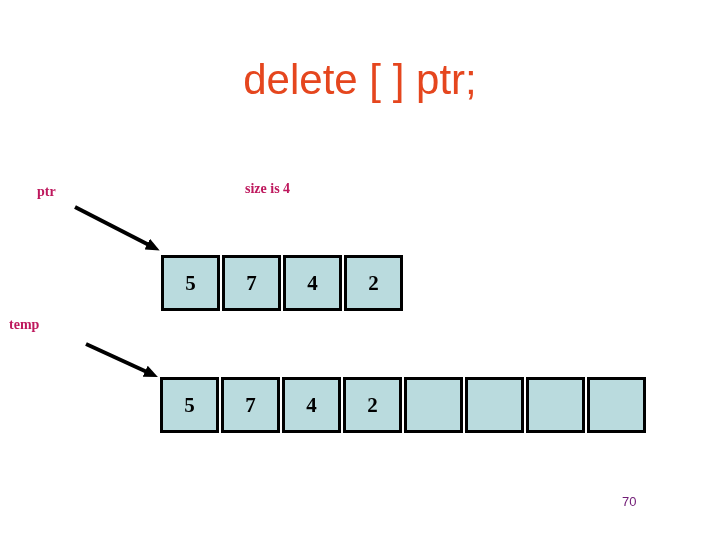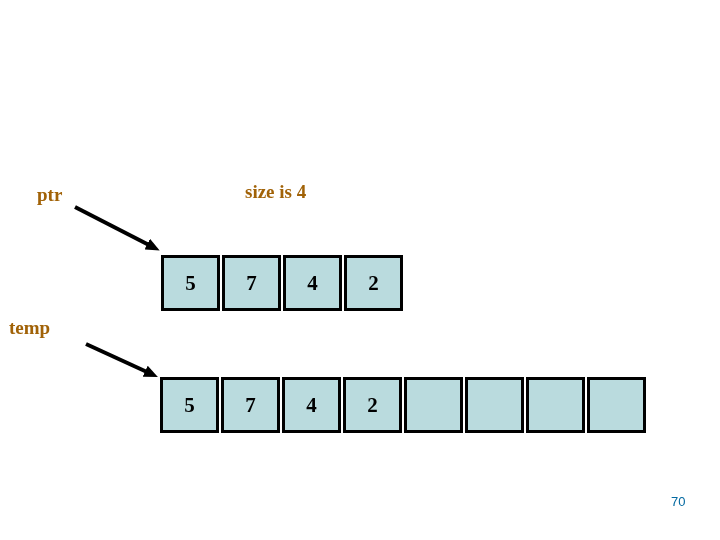--- a/index.html
+++ b/index.html
@@ -19,22 +19,22 @@
     text-align: center;
     font-family: "Liberation Sans", sans-serif;
     font-size: 42px;
     line-height: 48px;
     color: var(--title-color, #e5461e);
     white-space: pre;
   }
   .lbl {
     position: absolute;
     font-weight: bold;
-    font-size: 19px;
-    color: #a16207;
+    font-size: 14px;
+    color: #be185d;
     white-space: pre;
   }
   .lbl-ptr  { left: 37px;  top: 184px; }
   .lbl-size { left: 245px; top: 181px; }
   .lbl-temp { left: 9px;  top: 317px; }
   .mem-array {
     position: absolute;
     display: flex;
     gap: 2px;
   }
@@ -54,32 +54,33 @@
     color: #000;
   }
   .arrow-overlay {
     position: absolute;
     left: 0; top: 0;
     width: 720px; height: 540px;
     pointer-events: none;
   }
   .page-number {
     position: absolute;
-    left: 671px;
+    left: 622px;
     top: 494px;
     font-family: "Liberation Sans", sans-serif;
     font-size: 13px;
-    color: #0369a1;
+    color: #701a75;
   }
 </style>
 </head>
 <body>
 
 <div class="slide">
 
+  <div class="slide-title">delete [ ] ptr;</div>
 
   <div class="lbl lbl-ptr">ptr</div>
 
   <div class="lbl lbl-size">size is 4</div>
 
   <div class="lbl lbl-temp">temp</div>
 
   <svg class="arrow-overlay" width="720" height="540" viewBox="0 0 720 540">
     <defs>
       <marker id="arrowhead" viewBox="0 0 14 12" refX="2" refY="6" markerWidth="14" markerHeight="12" markerUnits="userSpaceOnUse" orient="auto">

